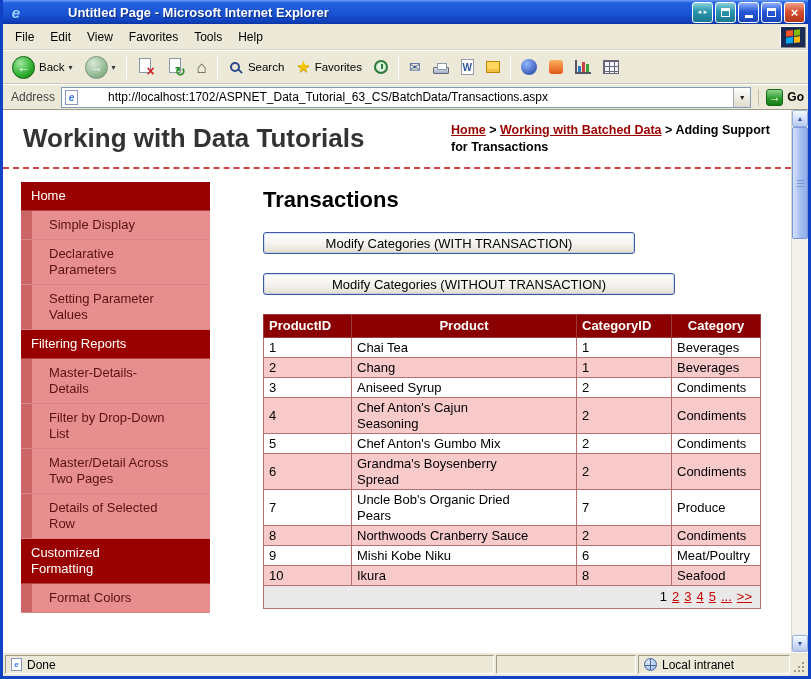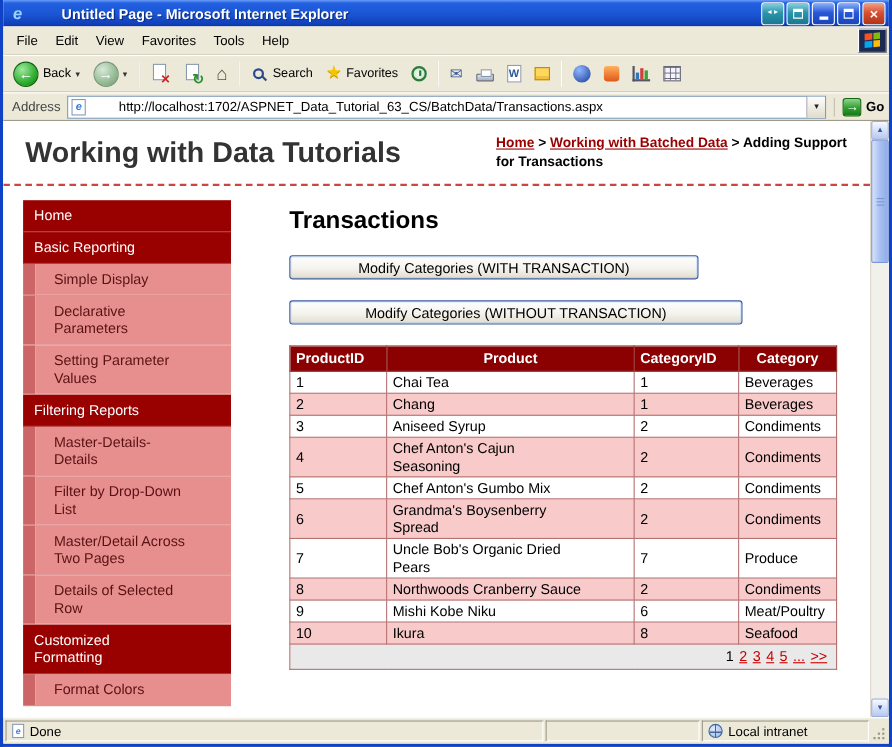--- a/index.html
+++ b/index.html
@@ -6,21 +6,21 @@
   html, body { width: 811px; height: 679px; overflow: hidden; }
   body { font-family: "Liberation Sans", sans-serif; cursor: default; }
 
   .window { width: 811px; height: 679px; display: flex; flex-direction: column;
     border: 3px solid var(--xp-border-blue); border-top: none; background: #fff; }
 
   
   .titlebar { height: 24px; flex: none; display: flex; align-items: center; padding: 0 3px 0 5px;
     background: linear-gradient(180deg,#6a9cf8 0%, #2160e0 12%, #1b55d4 55%, #0f3eb8 92%, #0a34a4 100%); }
   .ie-logo { color: #9cd2ff; font-weight: bold; font-style: italic; font-size: 15px; width: 16px; text-align: center; }
-  .title-text { color: #fff; font-weight: bold; font-size: 13px; margin-left: 4px; flex: 1;
+  .title-text { color: #fff; font-weight: bold; font-size: 13px; margin-left: 16px; flex: 1;
     text-shadow: 1px 1px 1px #0a2c80; white-space: nowrap; overflow: hidden; padding-left: 28px; }
   .caps { display: flex; gap: 2px; }
   .cap { width: 21px; height: 21px; border-radius: 3px; border: 1px solid #fff;
     display: flex; align-items: center; justify-content: center; color: #fff; }
   .cap.blue { background: linear-gradient(180deg,#8cb0f8,#2858d8 45%,#1a44b8); }
   .cap.teal { background: linear-gradient(180deg,#8ad0dc,#2896ac 45%,#1a7890); }
   .cap.red  { background: linear-gradient(180deg,#f0a088,#d85030 45%,#b03418); }
   .glyph-min { width: 8px; height: 3px; background: #fff; margin-top: 9px; }
   .glyph-max { width: 9px; height: 9px; border: 1px solid #fff; border-top: 3px solid #fff; }
   .glyph-x { font-size: 13px; font-weight: bold; line-height: 1; }
@@ -316,21 +316,20 @@
       <div class="page-header">
         <span class="site-title">Working with Data Tutorials</span>
         <span class="breadcrumb">
           <a>Home</a><span> &gt; </span><a>Working with Batched Data</a><span> &gt; </span><span class="bc-cur">Adding Support for Transactions</span>
         </span>
       </div>
       <div class="dash-divider"></div>
       <div class="content-row">
         <div class="sidebar">
             <div class="side-header"><span class="side-label">Home</span></div>
-            <div class="side-header"><span class="side-label">Basic Reporting</span></div>
             <div class="side-sub">
               <span class="side-stripe"></span>
               <span class="side-sub-box"><span class="side-label">Simple Display</span></span>
             </div>
             <div class="side-sub">
               <span class="side-stripe"></span>
               <span class="side-sub-box"><span class="side-label">Declarative Parameters</span></span>
             </div>
             <div class="side-sub">
               <span class="side-stripe"></span>

